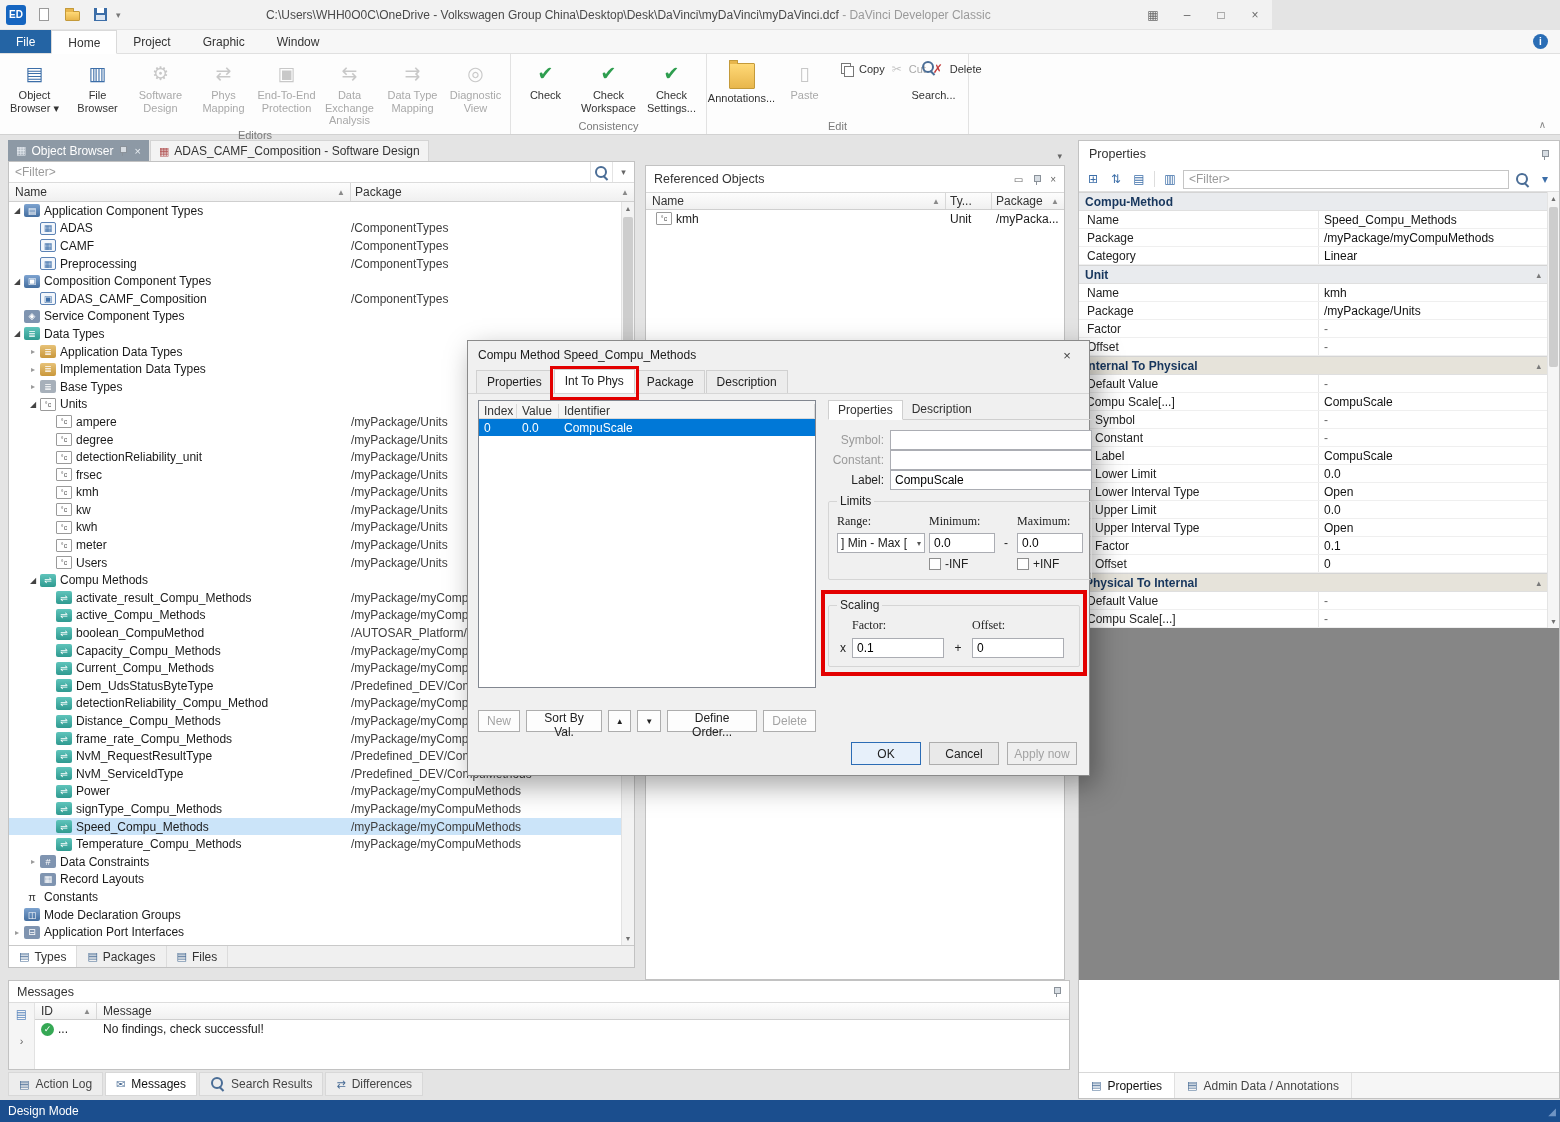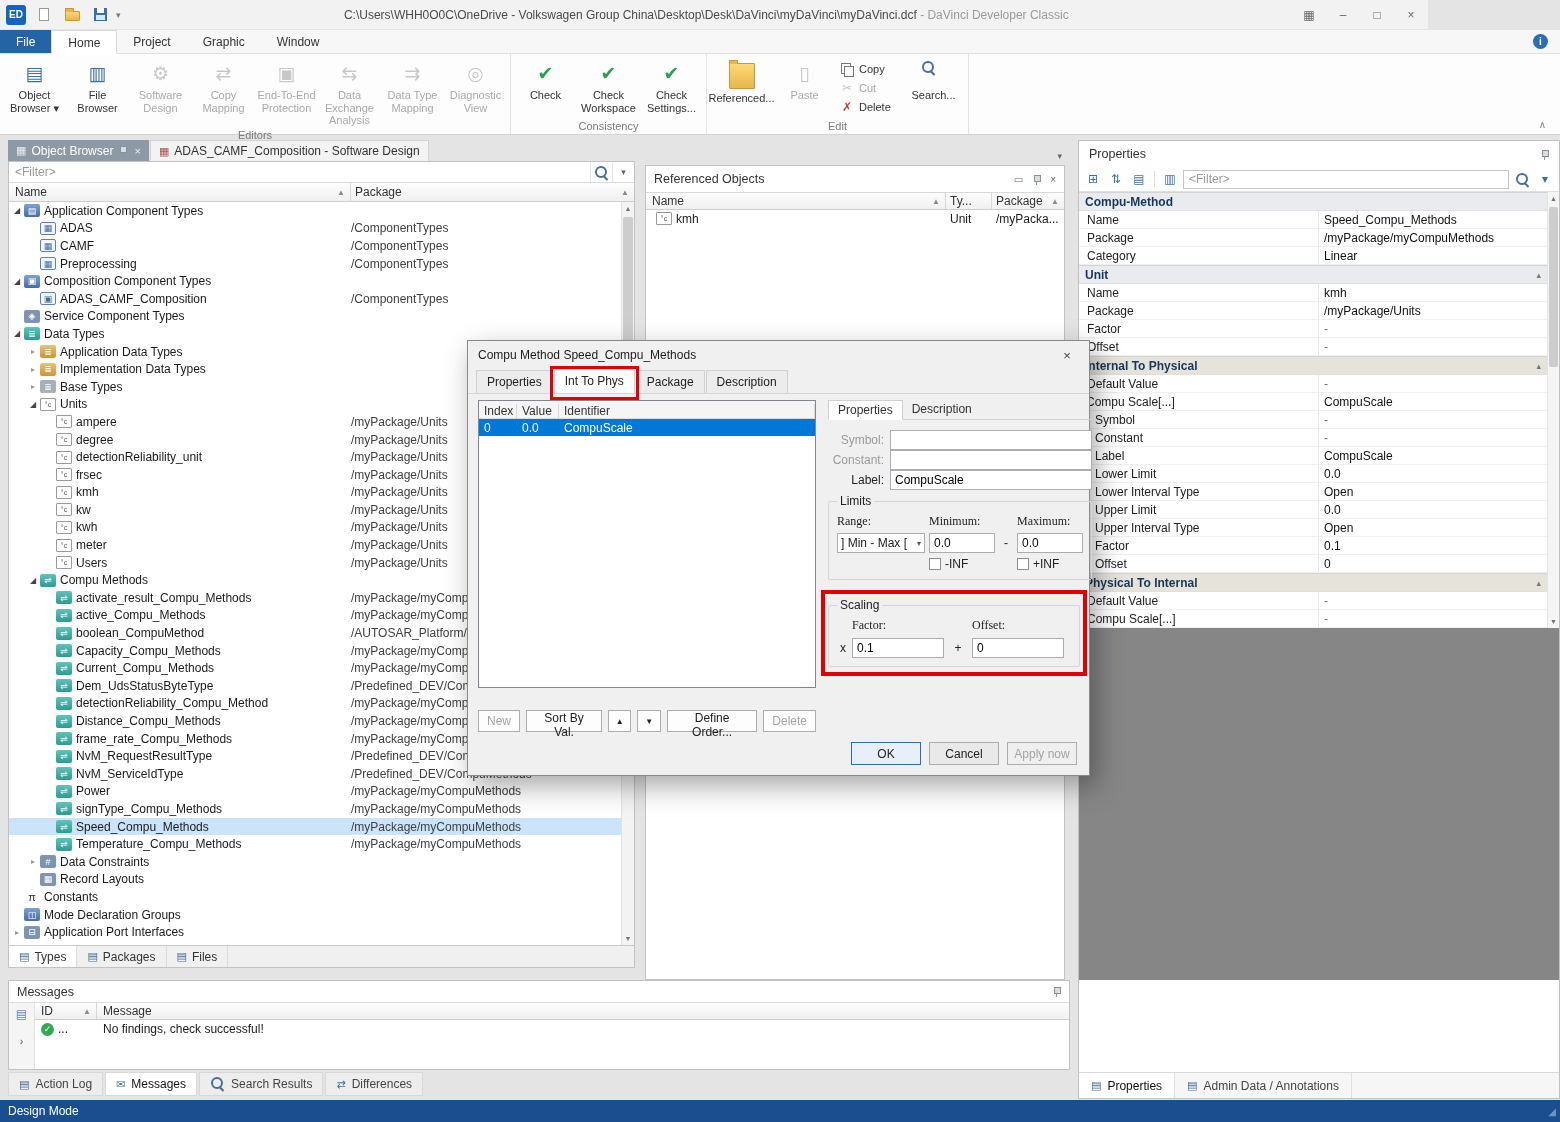--- a/index.html
+++ b/index.html
@@ -1,20 +1,20 @@
 <!DOCTYPE html>
 <html><head>
 <meta charset="utf-8">
 <style>
   *{margin:0;padding:0;box-sizing:border-box;}
   html,body{width:1560px;height:1122px;}
   body{font-family:"Liberation Sans","DejaVu Sans",sans-serif;font-size:12px;color:#1a1a1a;background:#e4e4e4;position:relative;overflow:hidden;}
 
   
-  #titlebar{position:absolute;left:0;top:0;width:1428px;height:30px;background:#f2f2f2;display:flex;align-items:center;border-bottom:1px solid #e3e3e3;}
+  #titlebar{position:absolute;left:0;top:0;width:1272px;height:30px;background:#f2f2f2;display:flex;align-items:center;border-bottom:1px solid #e3e3e3;}
   .qat{display:flex;align-items:center;gap:8px;padding-left:6px;}
   .logo{width:20px;height:20px;background:#1565c0;color:#fff;font-size:10px;font-weight:bold;display:flex;align-items:center;justify-content:center;border-radius:3px;}
   .qat-btn{display:flex;align-items:center;justify-content:center;width:20px;height:20px;}
   .page-ic{width:10px;height:13px;background:#fff;border:1px solid #9a9a9a;}
   .folder{position:relative;width:15px;height:10px;background:linear-gradient(#ffd977,#e8b64c);border:1px solid #c49a3a;border-radius:1px;margin-top:3px;}
   .folder::before{content:"";position:absolute;left:-1px;top:-4px;width:7px;height:3px;background:#e8b64c;border:1px solid #c49a3a;border-bottom:none;border-radius:1px 1px 0 0;}
   .save{width:13px;height:13px;background:#3c6ea8;position:relative;}
   .save::before{content:"";position:absolute;left:3px;top:0;width:7px;height:5px;background:#fff;}
   .save::after{content:"";position:absolute;left:2px;bottom:1px;width:9px;height:5px;background:#dce6f2;}
   .qat-caret{color:#777;font-size:9px;margin-left:-2px;}
@@ -34,21 +34,21 @@
   #ribbon{position:absolute;left:0;top:54px;width:1560px;height:81px;background:#fdfdfd;border-bottom:1px solid #d2d2d2;}
   #ribbon-groups{display:flex;height:100%;}
   .rb-group{display:flex;flex-direction:column;border-right:1px solid #e2e2e2;padding:2px 3px 0;}
   .rb-btns{flex:1;display:flex;align-items:flex-start;}
   .rb-label{text-align:center;font-size:11px;color:#7a7a7a;padding:0 0 2px;}
   .rb-btn{width:63px;display:flex;flex-direction:column;align-items:center;padding:4px 1px 2px;gap:3px;}
   .rb-btn .bic{width:26px;height:26px;display:flex;align-items:center;justify-content:center;font-size:19px;}
   .rb-btn .blbl{font-size:11px;line-height:1.15;text-align:center;color:#333;}
   .rb-btn.disabled .blbl{color:#a9a9a9;}
   .rb-btn.disabled .bic{opacity:.45;filter:grayscale(1);}
-  .rb-stack{display:flex;flex-direction:column;justify-content:flex-start;padding:6px 4px;gap:5px;width:66px;}
+  .rb-stack{display:flex;justify-content:flex-start;padding:6px 4px;gap:5px;width:66px;}
   .rb-small{display:flex;align-items:center;gap:5px;font-size:11px;color:#333;}
   .rb-small.disabled{color:#a9a9a9;}
   .rb-small.disabled .sic{opacity:.5;filter:grayscale(1);}
   .sic{width:14px;height:14px;display:inline-flex;align-items:center;justify-content:center;font-size:12px;}
   .c-blue{color:#3c6ea8;} .c-gray{color:#8a8a8a;} .c-green{color:#2e9e4f;} .c-red{color:#c23a3a;} .c-amber{color:#b8860b;}
   .copysq{position:relative;}
   .copysq::before{content:"";position:absolute;left:1px;top:1px;width:8px;height:9px;border:1px solid #777;background:#fff;}
   .copysq::after{content:"";position:absolute;left:4px;top:4px;width:8px;height:9px;border:1px solid #777;background:#fff;}
   .mag{position:relative;width:15px;height:15px;display:inline-block;}
   .mag::before{content:"";position:absolute;left:1px;top:1px;width:8px;height:8px;border:2px solid #4a6d96;border-radius:50%;}
@@ -262,21 +262,21 @@
           <div class="rb-btn">
             <span class="bic c-blue">▥</span>
             <span class="blbl"><span>File</span><br><span>Browser</span></span>
           </div>
           <div class="rb-btn disabled">
             <span class="bic c-gray">⚙</span>
             <span class="blbl"><span>Software</span><br><span>Design</span></span>
           </div>
           <div class="rb-btn disabled">
             <span class="bic c-gray">⇄</span>
-            <span class="blbl"><span>Copy Mapping</span></span>
+            <span class="blbl"><span>Phys Mapping</span></span>
           </div>
           <div class="rb-btn disabled">
             <span class="bic c-gray">▣</span>
             <span class="blbl"><span>End-To-End</span><br><span>Protection</span></span>
           </div>
           <div class="rb-btn disabled">
             <span class="bic c-gray">⇆</span>
             <span class="blbl"><span>Data Exchange</span><br><span>Analysis</span></span>
           </div>
           <div class="rb-btn disabled">
@@ -304,21 +304,21 @@
             <span class="bic c-green">✔</span>
             <span class="blbl"><span>Check</span><br><span>Settings...</span></span>
           </div>
         </div>
         <div class="rb-label">Consistency</div>
       </div>
       <div class="rb-group">
         <div class="rb-btns">
           <div class="rb-btn">
             <span class="bic folder"></span>
-            <span class="blbl"><span>Referenced...</span></span>
+            <span class="blbl"><span>Annotations...</span></span>
           </div>
           <div class="rb-btn disabled">
             <span class="bic c-amber">▯</span>
             <span class="blbl"><span>Paste</span></span>
           </div>
           <div class="rb-stack">
             <div class="rb-small">
               <span class="sic copysq"></span>
               <span class="slbl">Copy</span>
             </div>

